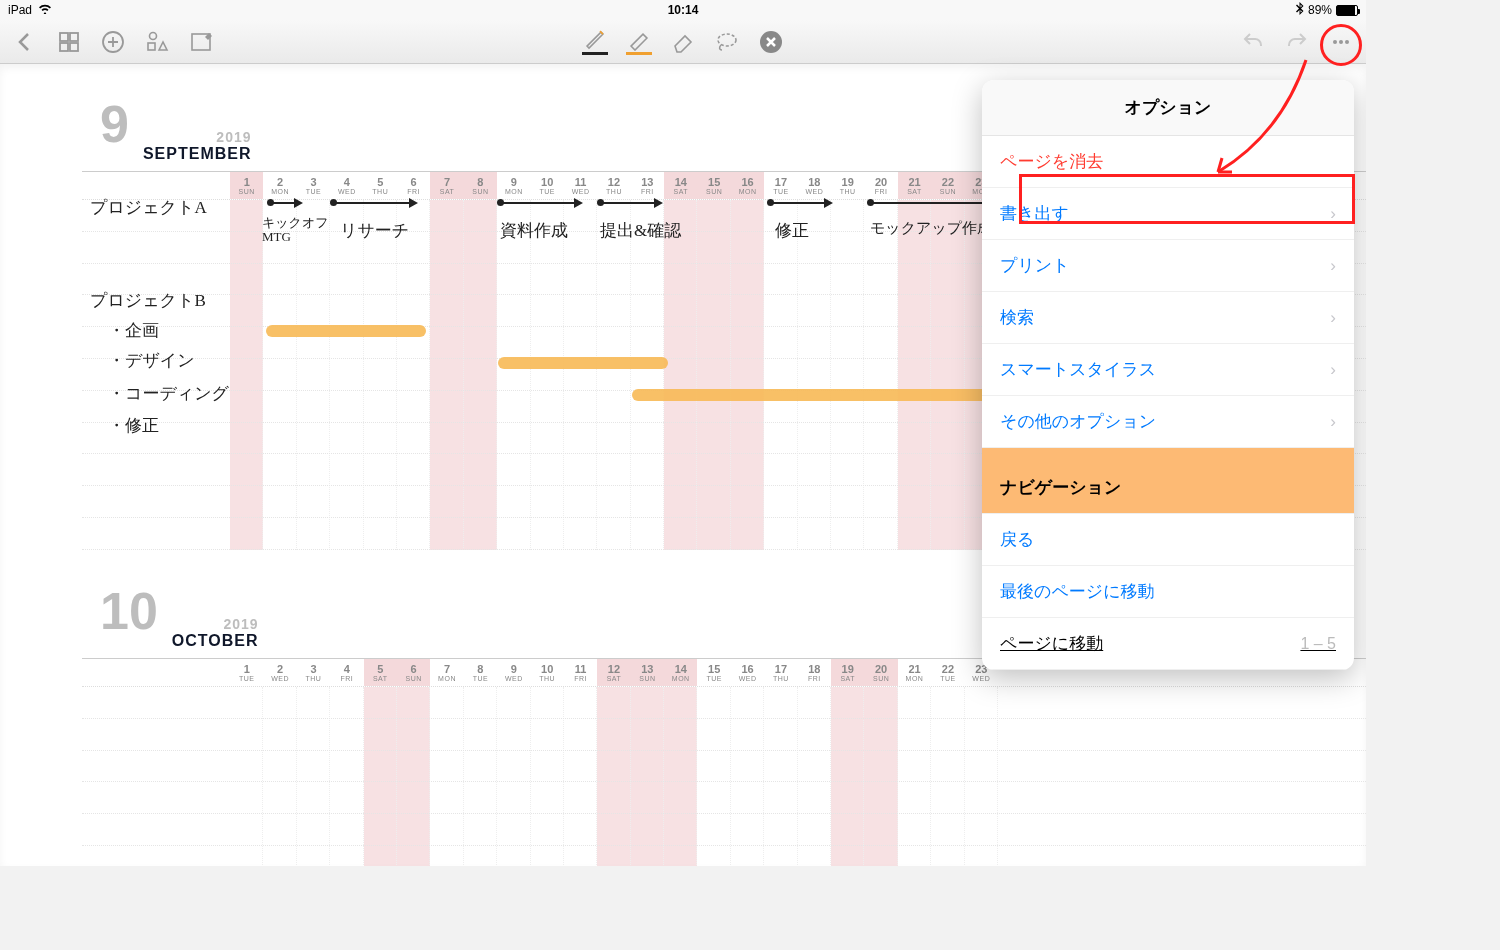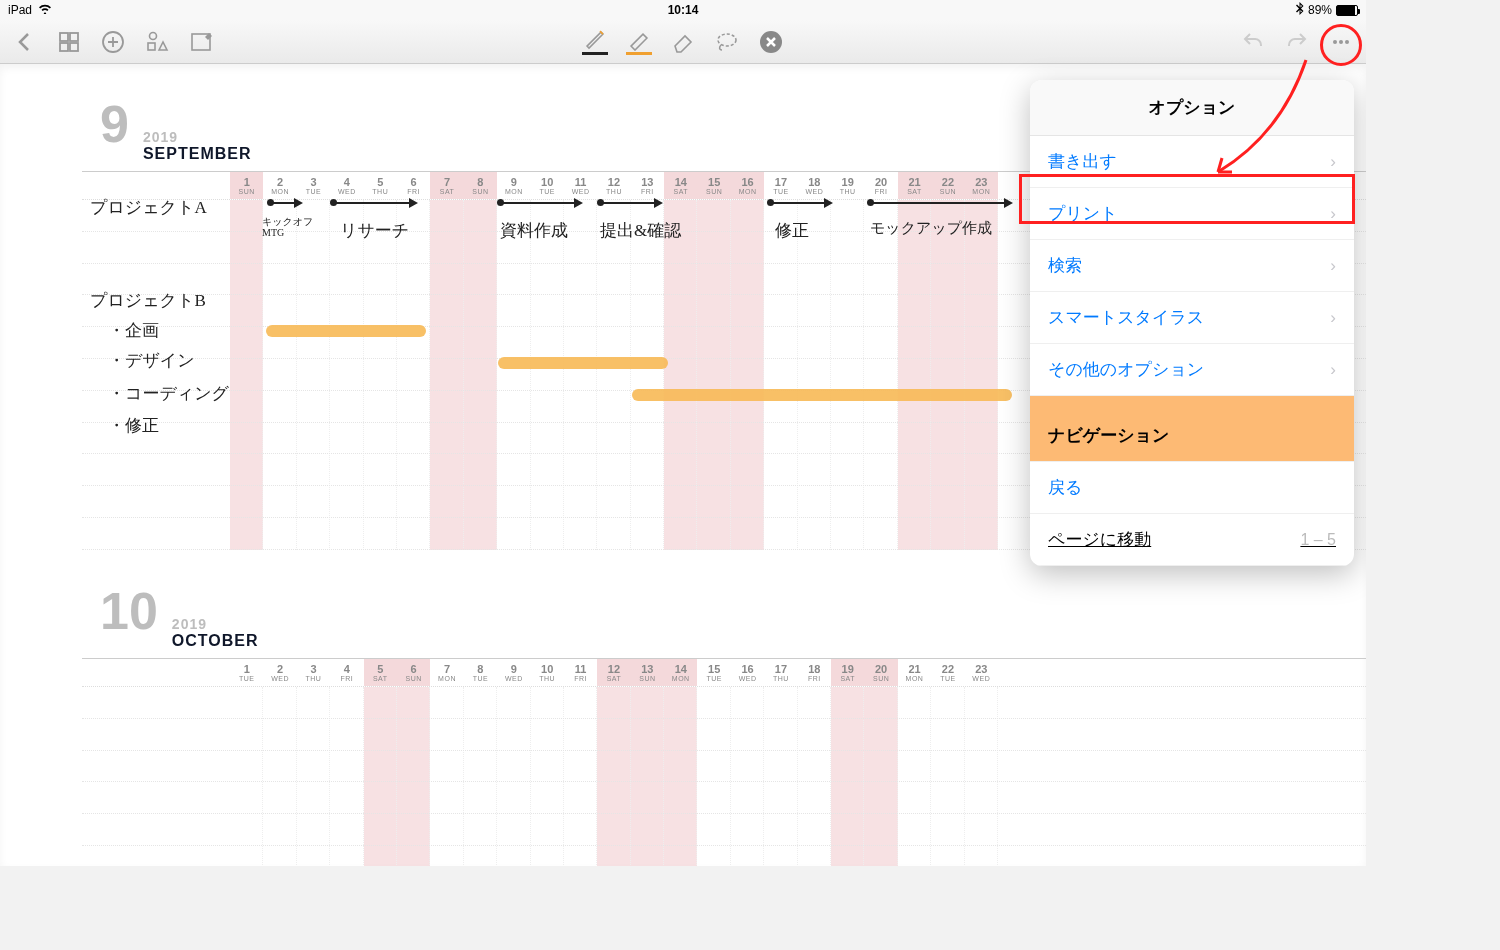--- a/index.html
+++ b/index.html
@@ -46,21 +46,21 @@
   position: absolute;
   top: 64px; left: 0; right: 0; bottom: 0;
   background: #fff;
   box-shadow: inset 0 4px 8px rgba(0,0,0,0.05);
   overflow: hidden;
 }
 .month-block { position: relative; }
 .month-header { display: flex; align-items: baseline; gap: 14px; padding: 30px 0 8px 100px; }
 .month-num { font-size: 52px; font-weight: 700; color: #bdbdbd; }
 .month-text { display: flex; flex-direction: column; }
-.month-year { font-size: 14px; font-weight: 700; color: #bdbdbd; letter-spacing: 1px; }
+.month-year { font-size: 14px; font-weight: 700; color: #bdbdbd; letter-spacing: 1px; text-align: right; }
 .month-name { font-size: 16px; font-weight: 700; color: #0f172a; letter-spacing: 1px; }
 
 .calendar-grid {
   position: relative;
   margin-left: 82px;
   height: 380px;
   border-top: 1px solid #ccc;
 }
 .calendar-grid.month2 { height: 220px; }
 .day-header-row {
@@ -83,30 +83,30 @@
 .day-dow { font-size: 7px; letter-spacing: 0.5px; }
 .grid-body { position: relative; height: 350px; display: flex; }
 .grid-body.month2 { height: 190px; }
 .grid-cols { display: flex; position: absolute; left: 148px; top: 0; bottom: 0; }
 .grid-col { width: 33.4px; border-right: 1px dotted #eee; }
 .grid-col.weekend { background: rgba(231,170,175,0.35); }
 .grid-rows { position: absolute; left: 0; right: 0; top: 0; bottom: 0; }
 .grid-row { height: 31.8px; border-bottom: 1px dotted #e5e5e5; }
 
 .hand { position: absolute; font-family: "Comic Sans MS", "Segoe Script", cursive; font-size: 17px; color: #222; white-space: nowrap; }
-.hand.small { font-size: 10px; line-height: 1.1; }
+.hand.small { font-size: 13px; line-height: 1.1; }
 .arrow-line { position: absolute; height: 2px; background: #222; }
 .arrow-line::before { content: ''; position: absolute; left: -3px; top: -3px; width: 7px; height: 7px; background: #222; border-radius: 50%; }
 .arrow-line::after { content: ''; position: absolute; right: -3px; top: -4px; width: 0; height: 0; border-left: 9px solid #222; border-top: 5px solid transparent; border-bottom: 5px solid transparent; }
 .hilite { position: absolute; height: 12px; background: #f7b955; border-radius: 6px; opacity: 0.9; }
 
 .popover {
   position: absolute;
   top: 80px; right: 12px;
-  width: 324px;
+  width: 372px;
   background: #fff;
   border-radius: 12px;
   box-shadow: 0 8px 30px rgba(0,0,0,0.25);
   overflow: hidden;
   font-size: 17px;
 }
 .popover-header {
   text-align: center;
   font-weight: 600;
   padding: 16px;
@@ -576,20 +576,23 @@
   <div class="hand" style="top:350px;left:108px">・修正</div>
 
   <div class="hilite" style="top:261px;left:266px;width:160px"></div>
   <div class="hilite" style="top:293px;left:498px;width:170px"></div>
   <div class="hilite" style="top:325px;left:632px;width:380px"></div>
 </div>
 
 <div class="popover">
   <div class="popover-header">オプション</div>
   <div id="popover-items">
+      <div class="popover-item danger">
+        <span>ページを消去</span>
+      </div>
       <div class="popover-item">
         <span>書き出す</span>
         <span class="chev">›</span>
       </div>
       <div class="popover-item">
         <span>プリント</span>
         <span class="chev">›</span>
       </div>
       <div class="popover-item">
         <span>検索</span>
@@ -601,20 +604,23 @@
       </div>
       <div class="popover-item">
         <span>その他のオプション</span>
         <span class="chev">›</span>
       </div>
     </div>
   <div class="popover-item section">ナビゲーション</div>
   <div id="popover-nav">
       <div class="popover-item">
         <span>戻る</span>
+      </div>
+      <div class="popover-item">
+        <span>最後のページに移動</span>
       </div>
       <div class="popover-item plain">
         <span>ページに移動</span>
         <span class="pg-range">1 – 5</span>
       </div>
     </div>
 </div>
 
 <div class="red-circle"></div>
 <div class="red-box" style="top:174px;right:11px;width:336px;height:50px"></div>

